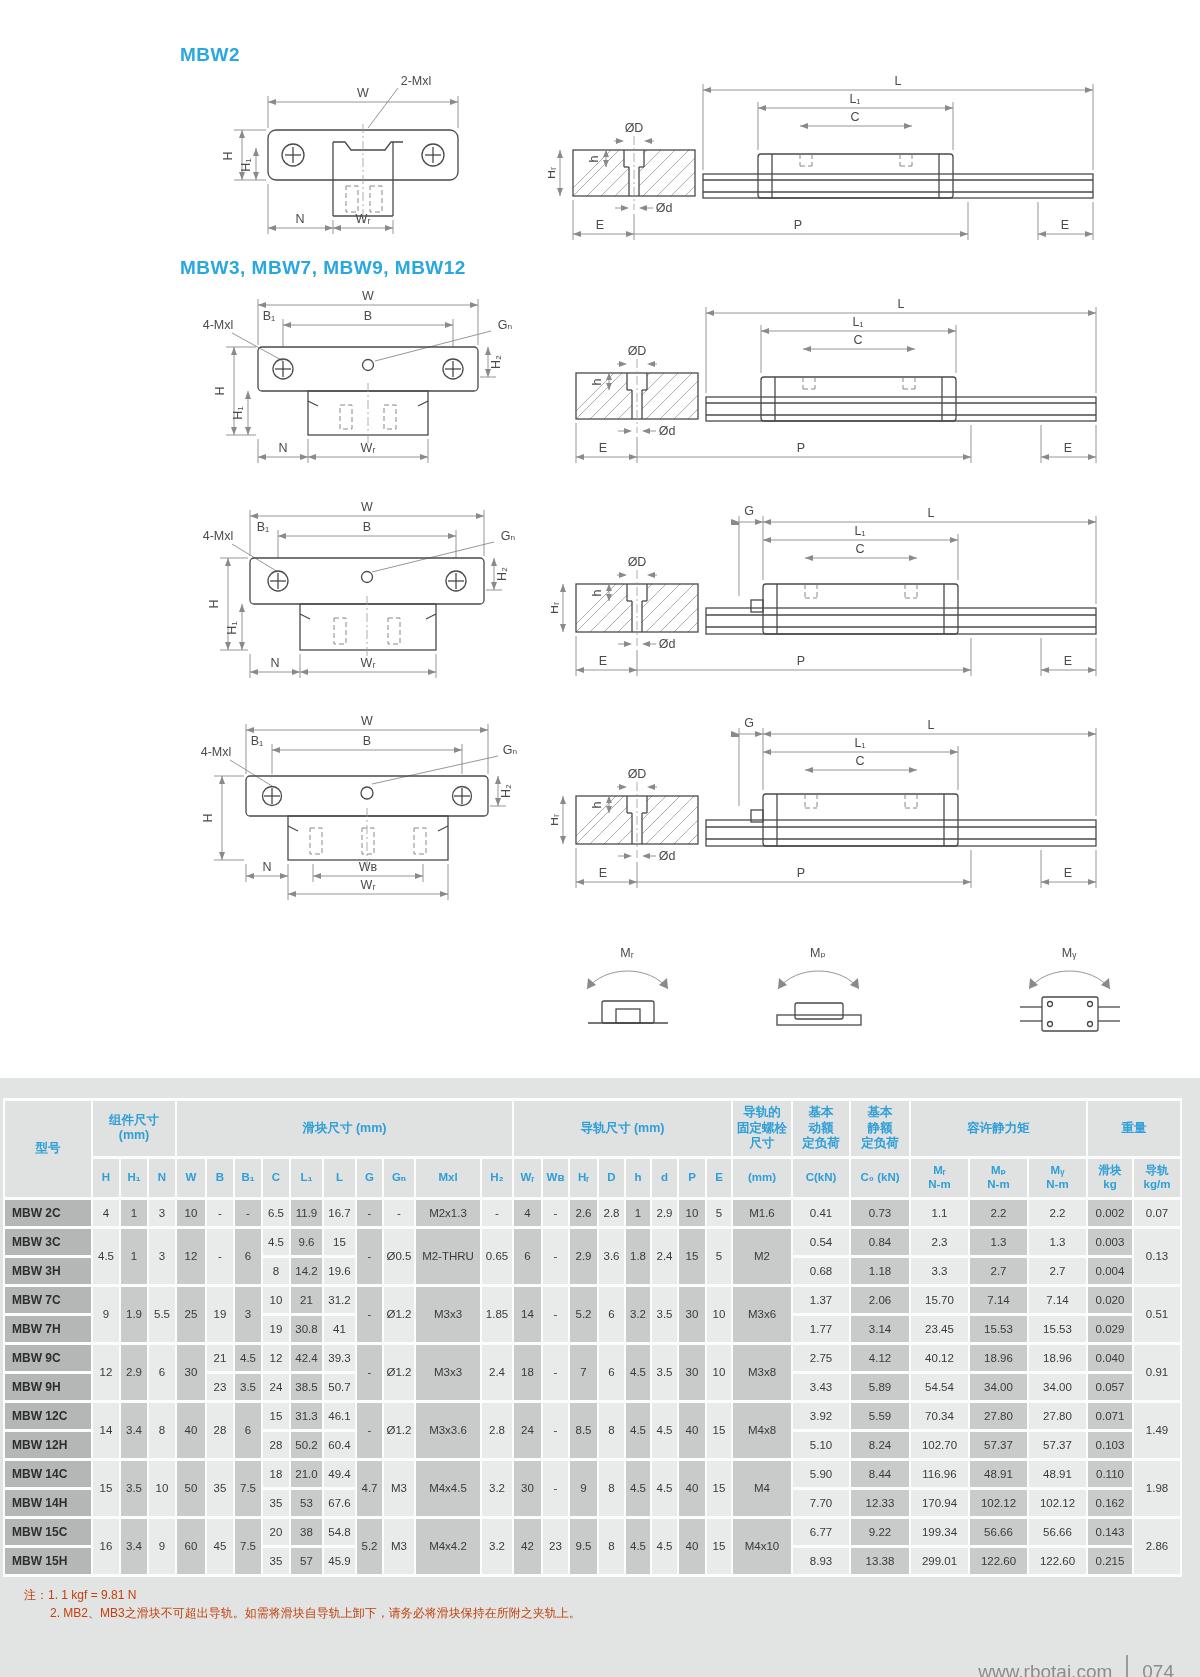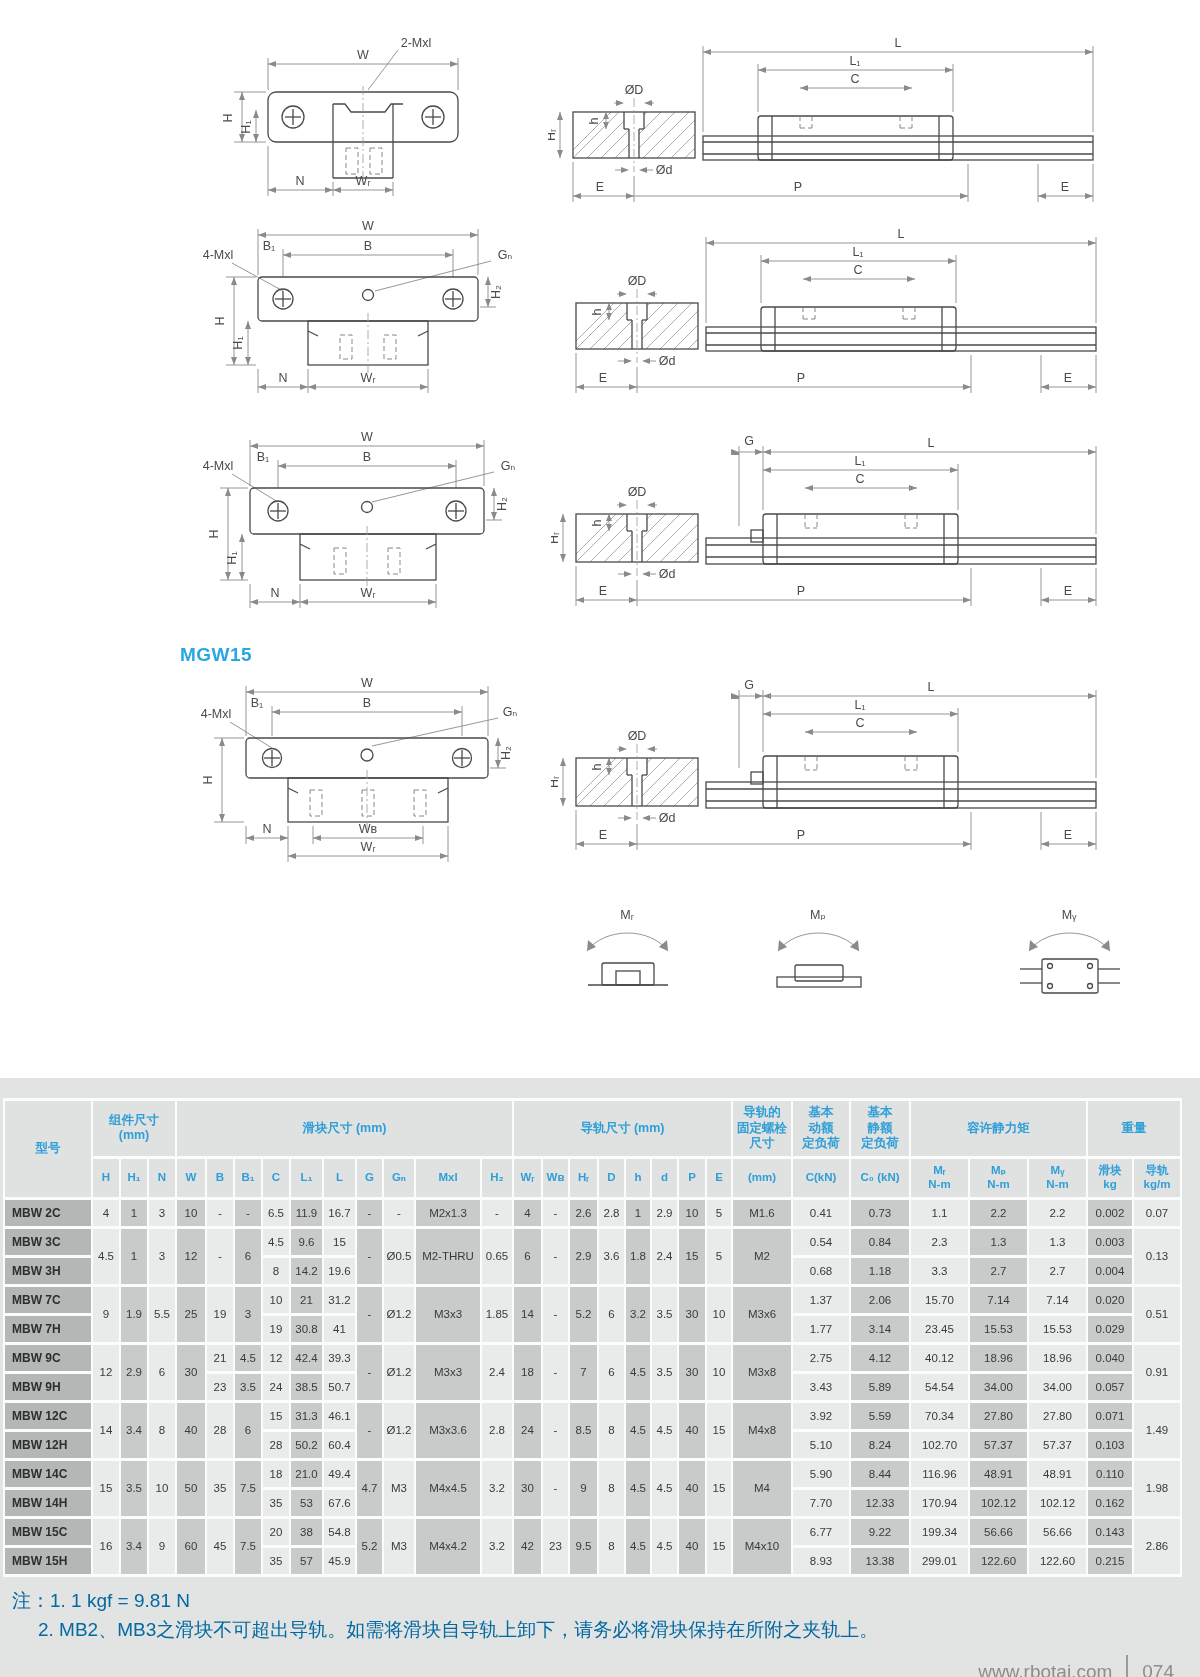--- a/index.html
+++ b/index.html
@@ -21,31 +21,32 @@
   
   .panel{position:absolute;left:0;top:1078px;width:1200px;height:599px;background:#e2e3e3;}
   table{border-collapse:separate;border-spacing:2px 3px;background:#fcfcfc;margin:20px 0 0 3px;table-layout:fixed;}
   th,td{text-align:center;vertical-align:middle;overflow:hidden;white-space:pre-line;}
   th.gh{background:#e0e1e1;color:#2f9fd8;font-size:12.5px;font-weight:bold;line-height:1.25;padding:4px 1px;}
   th.sh{background:#e0e1e1;color:#2f9fd8;font-size:11.5px;font-weight:bold;height:38px;line-height:1.2;padding:0 1px;}
   td{font-size:11.5px;height:26px;padding:0 1px;color:#3a3a3a;}
   td.cm{background:#b5b7b7;text-align:left;padding-left:7px;font-weight:bold;font-size:12px;color:#2e2e2e;}
   td.cl{background:#e9eaea;}
   td.cd{background:#c9cbcb;}
-  .notes{margin:9px 0 0 12px;font-size:19px;color:#0369a1;line-height:1.55;}
+  .notes{margin:9px 0 0 24px;font-size:12px;color:#c2410c;line-height:1.55;}
   .notes .n2{margin-left:26px;}
   .footer{position:absolute;right:26px;bottom:-12px;display:flex;align-items:center;gap:14px;color:#8d8d8d;font-size:19px;}
   .footer .bar{width:2px;height:34px;background:#9a9a9a;}
 </style>
 </head>
 <body>
 
 <div class="diagram-area">
 
   <div class="sec">
+    <div class="sec-title">MBW2</div>
     <div class="views">
       <svg width="340" height="175" viewBox="0 0 340 175">
         <g class="tl">
           <line x1="80" y1="34" x2="270" y2="34"></line>
             <line x1="80" y1="28" x2="80" y2="60"></line>
             <line x1="270" y1="28" x2="270" y2="60"></line>
           <path class="ah" d="M80 34 l8 -3 v6 z"></path>
             <path class="ah" d="M270 34 l-8 -3 v6 z"></path>
           <line x1="210" y1="20" x2="180" y2="60"></line>
           <line x1="54" y1="62" x2="54" y2="112"></line>
@@ -180,20 +181,21 @@
         <text transform="rotate(-90 50 91)" x="50" y="91" text-anchor="middle" font-size="11">h</text>
         <text x="116" y="144" text-anchor="middle">Ød</text>
         <text x="52" y="161" text-anchor="middle">E</text>
         <text x="250" y="161" text-anchor="middle">P</text>
         <text x="517" y="161" text-anchor="middle">E</text>
       </svg>
     </div>
   </div>
 
   <div class="sec">
+    <div class="sec-title">MBW3, MBW7, MBW9, MBW12</div>
     <div class="views">
       <svg width="345" height="195" viewBox="0 0 345 195">
         <g class="tl">
           <line x1="70" y1="24" x2="290" y2="24"></line>
             <line x1="70" y1="18" x2="70" y2="64"></line>
             <line x1="290" y1="18" x2="290" y2="64"></line>
           <path class="ah" d="M70 24 l8 -3 v6 z"></path>
             <path class="ah" d="M290 24 l-8 -3 v6 z"></path>
           <line x1="95" y1="44" x2="265" y2="44"></line>
             <line x1="95" y1="38" x2="95" y2="66"></line>
@@ -503,21 +505,20 @@
         <text transform="rotate(-90 50 93)" x="50" y="93" text-anchor="middle" font-size="11">h</text>
         <text x="116" y="148" text-anchor="middle">Ød</text>
         <text x="52" y="165" text-anchor="middle">E</text>
         <text x="250" y="165" text-anchor="middle">P</text>
         <text x="517" y="165" text-anchor="middle">E</text>
       </svg>
     </div>
   </div>
 
   <div class="sec">
-    <div class="sec-title">MGW15</div>
     <div class="views">
       <svg width="345" height="205" viewBox="0 0 345 205">
         <g class="tl">
           <line x1="58" y1="24" x2="300" y2="24"></line>
             <line x1="58" y1="18" x2="58" y2="68"></line>
             <line x1="300" y1="18" x2="300" y2="68"></line>
           <path class="ah" d="M58 24 l8 -3 v6 z"></path>
             <path class="ah" d="M300 24 l-8 -3 v6 z"></path>
           <line x1="84" y1="44" x2="274" y2="44"></line>
             <line x1="84" y1="38" x2="84" y2="68"></line>

